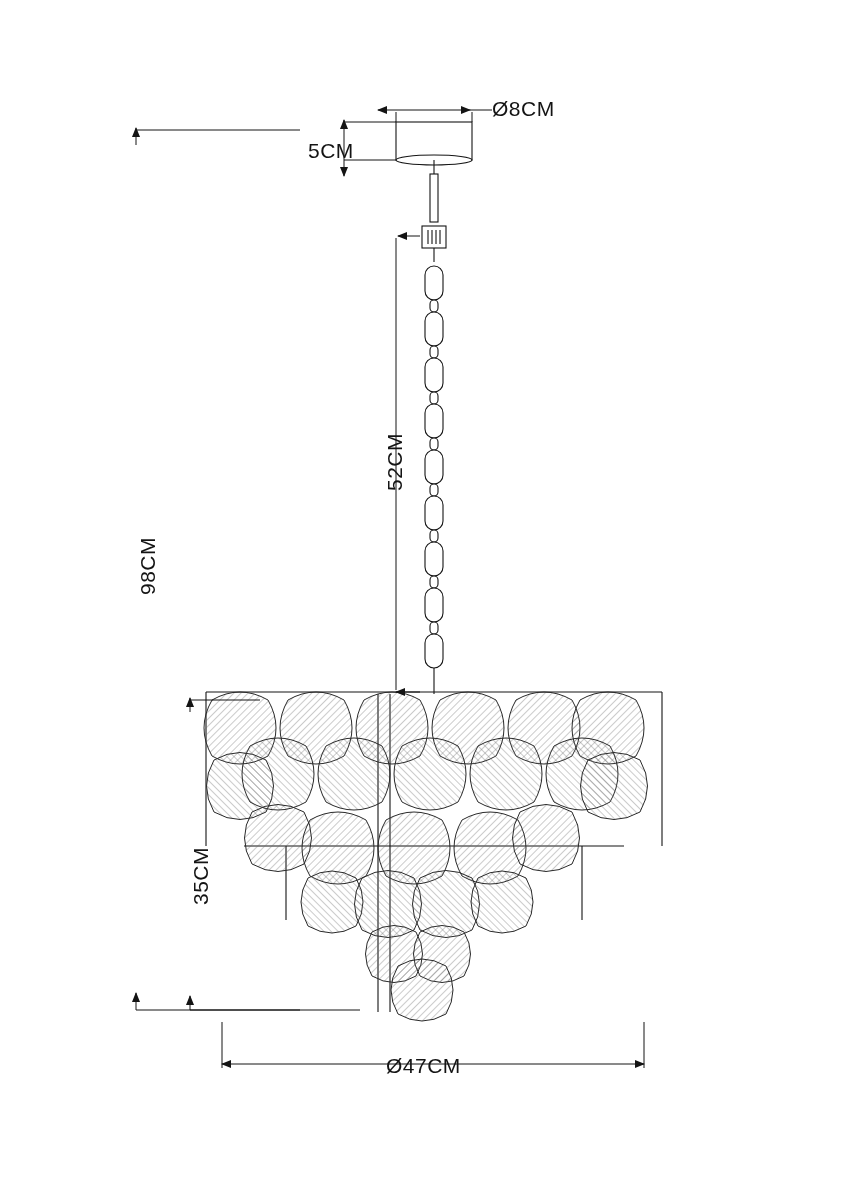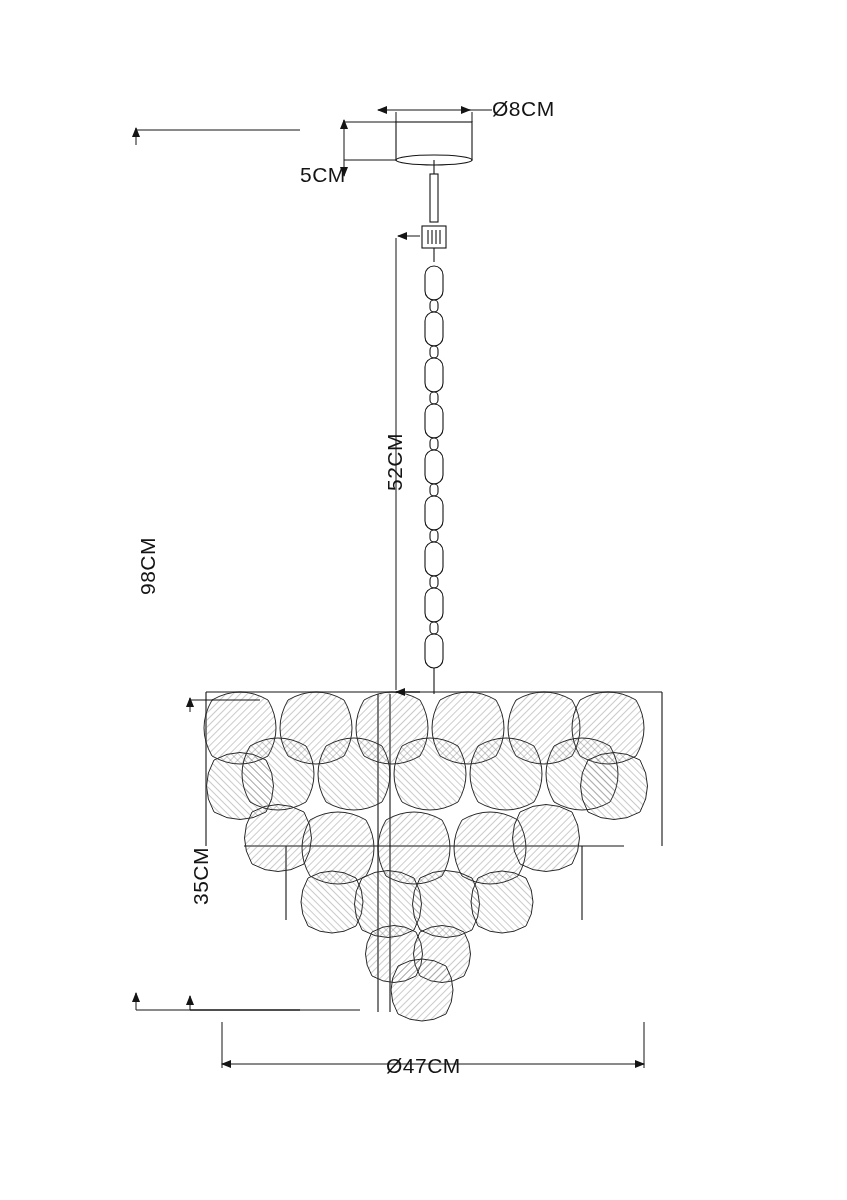--- a/index.html
+++ b/index.html
@@ -30,21 +30,21 @@
   }
   .dim-label {
     position: absolute;
     font-family: "Liberation Sans", sans-serif;
     font-size: 21px;
     letter-spacing: 0.5px;
     color: #141414;
     white-space: nowrap;
   }
   #lbl-d8 { left: 492px; top: 97px; }
-  #lbl-5cm { left: 300px; top: 139px; margin-top: 24px; }
+  #lbl-5cm { left: 308px; top: 139px; }
   #lbl-52 { left: 366px; top: 450px; transform: rotate(-90deg); }
   #lbl-98 { left: 119px; top: 554px; transform: rotate(-90deg); }
   #lbl-35 { left: 172px; top: 864px; transform: rotate(-90deg); }
   #lbl-d47 { left: 386px; top: 1054px; text-align: right; }
 </style>
 </head>
 <body>
 
 <div id="sheet">
 

